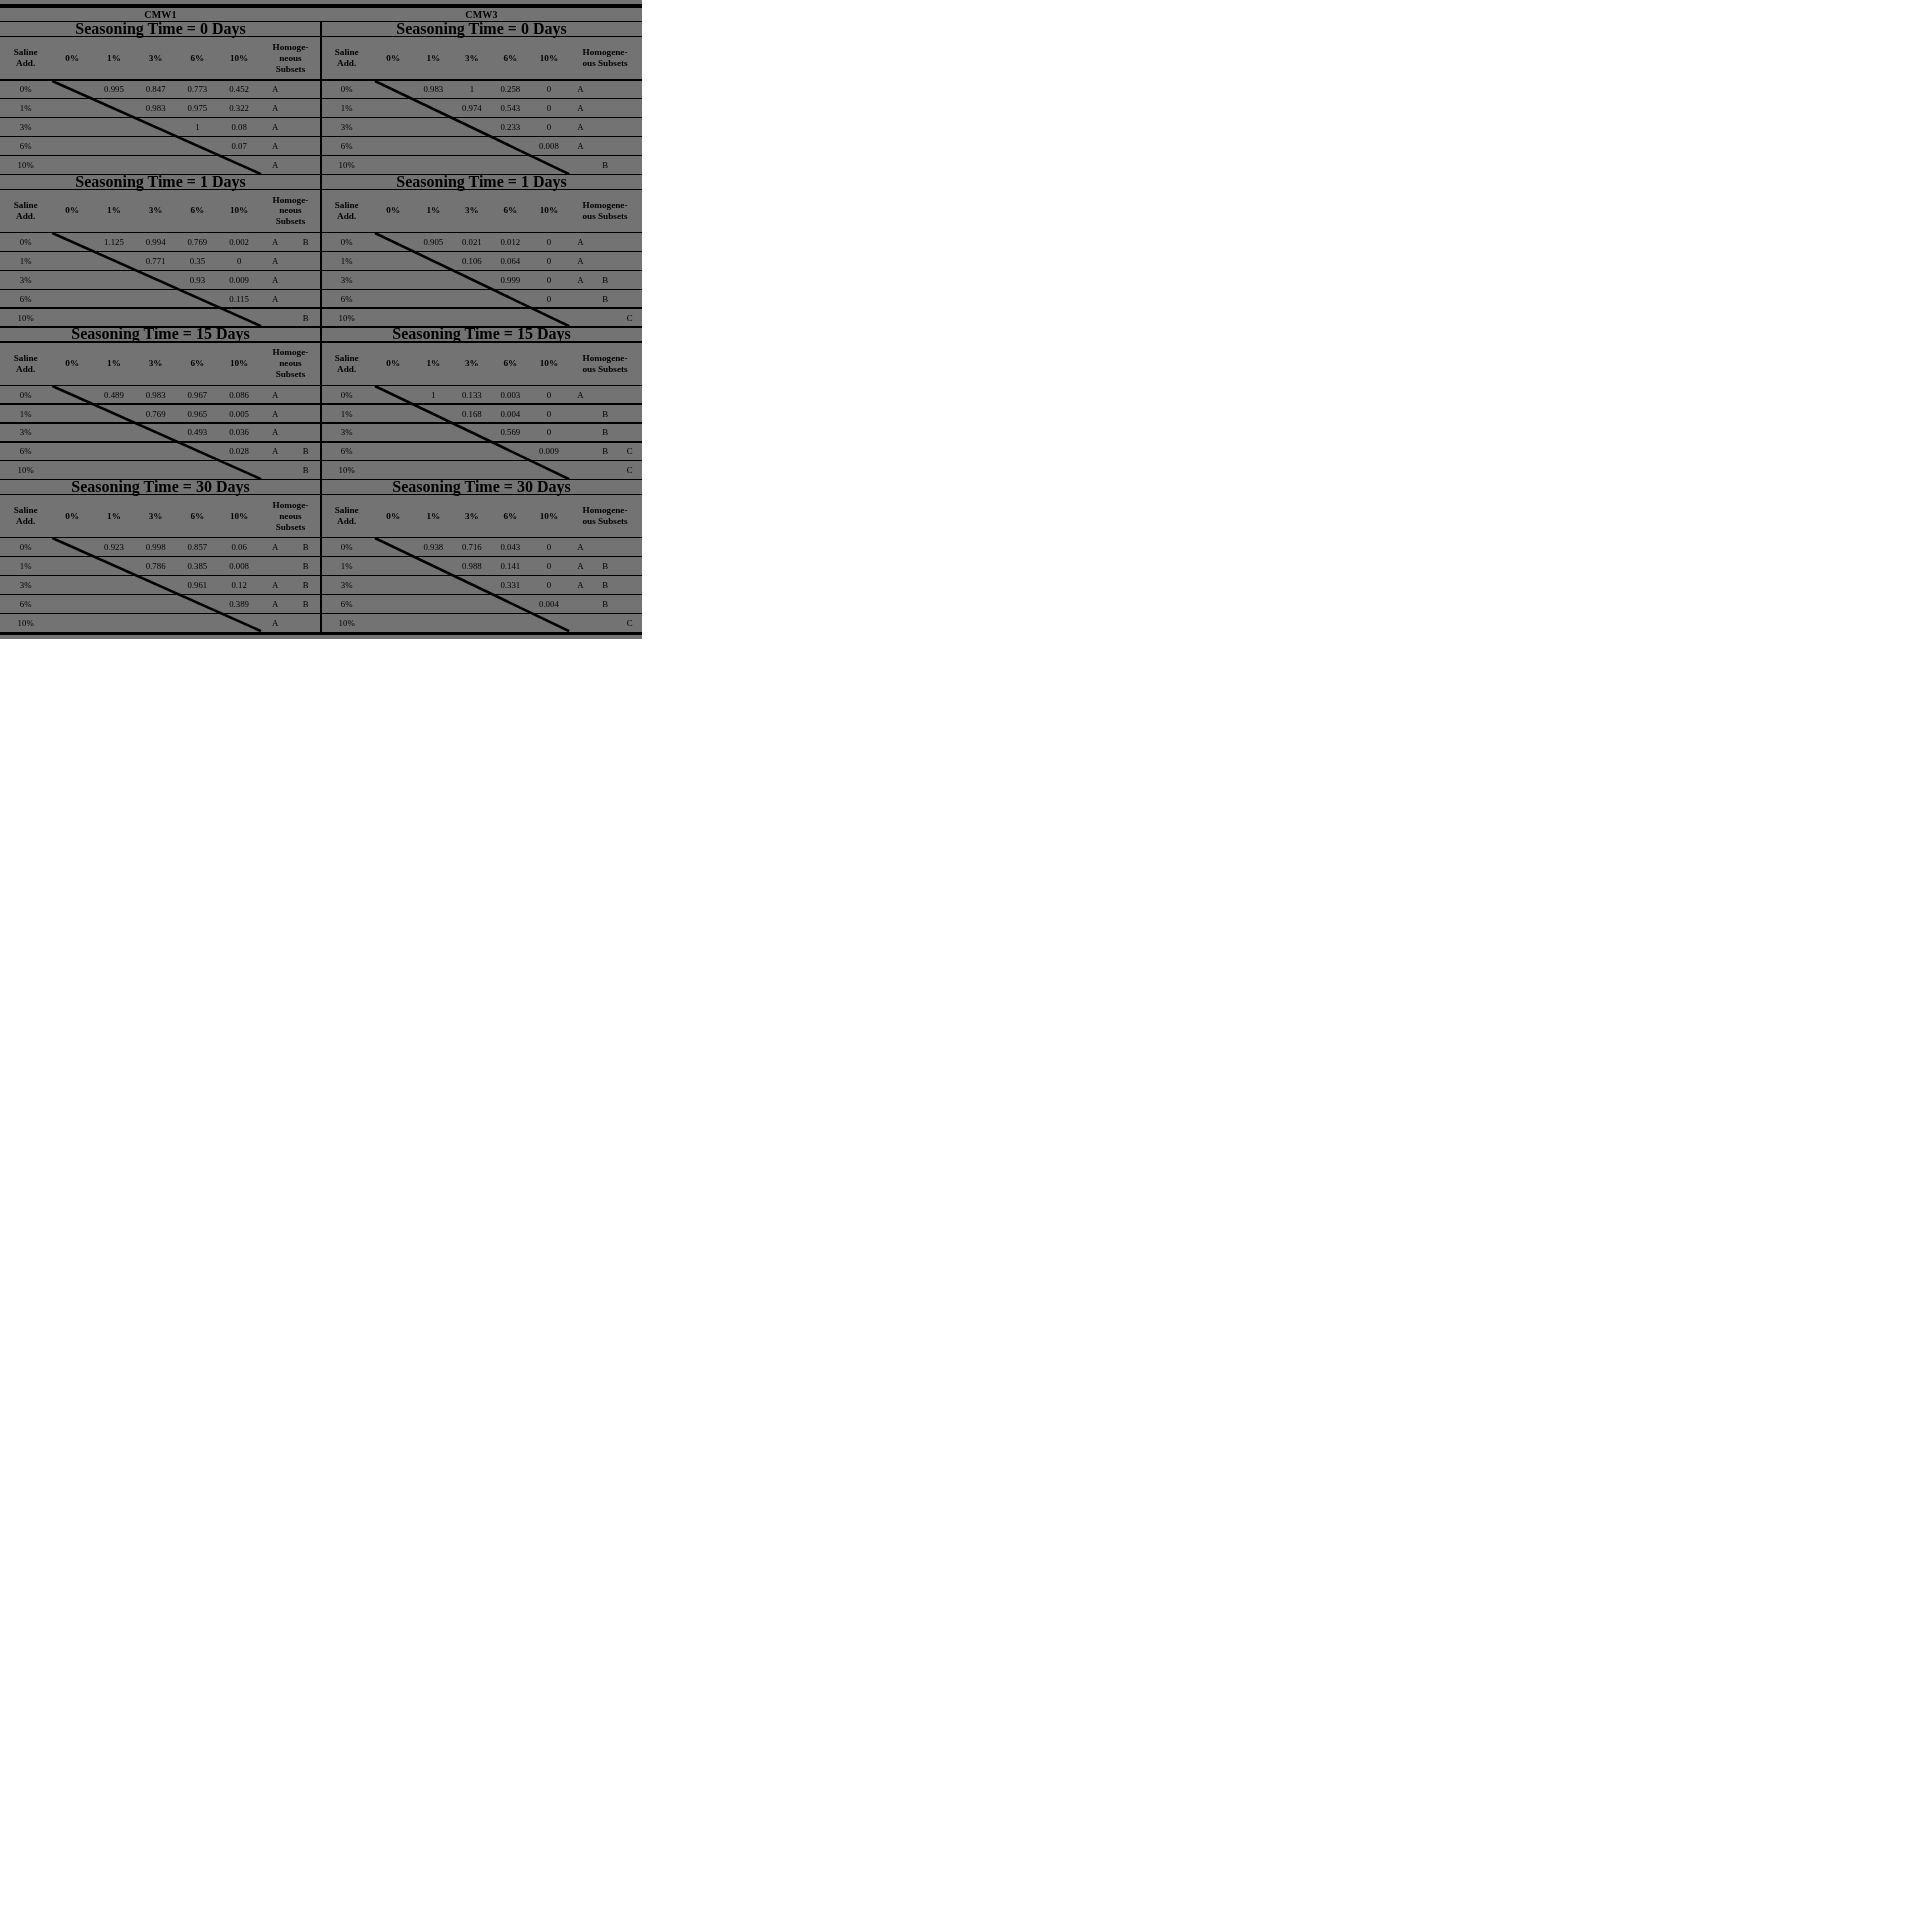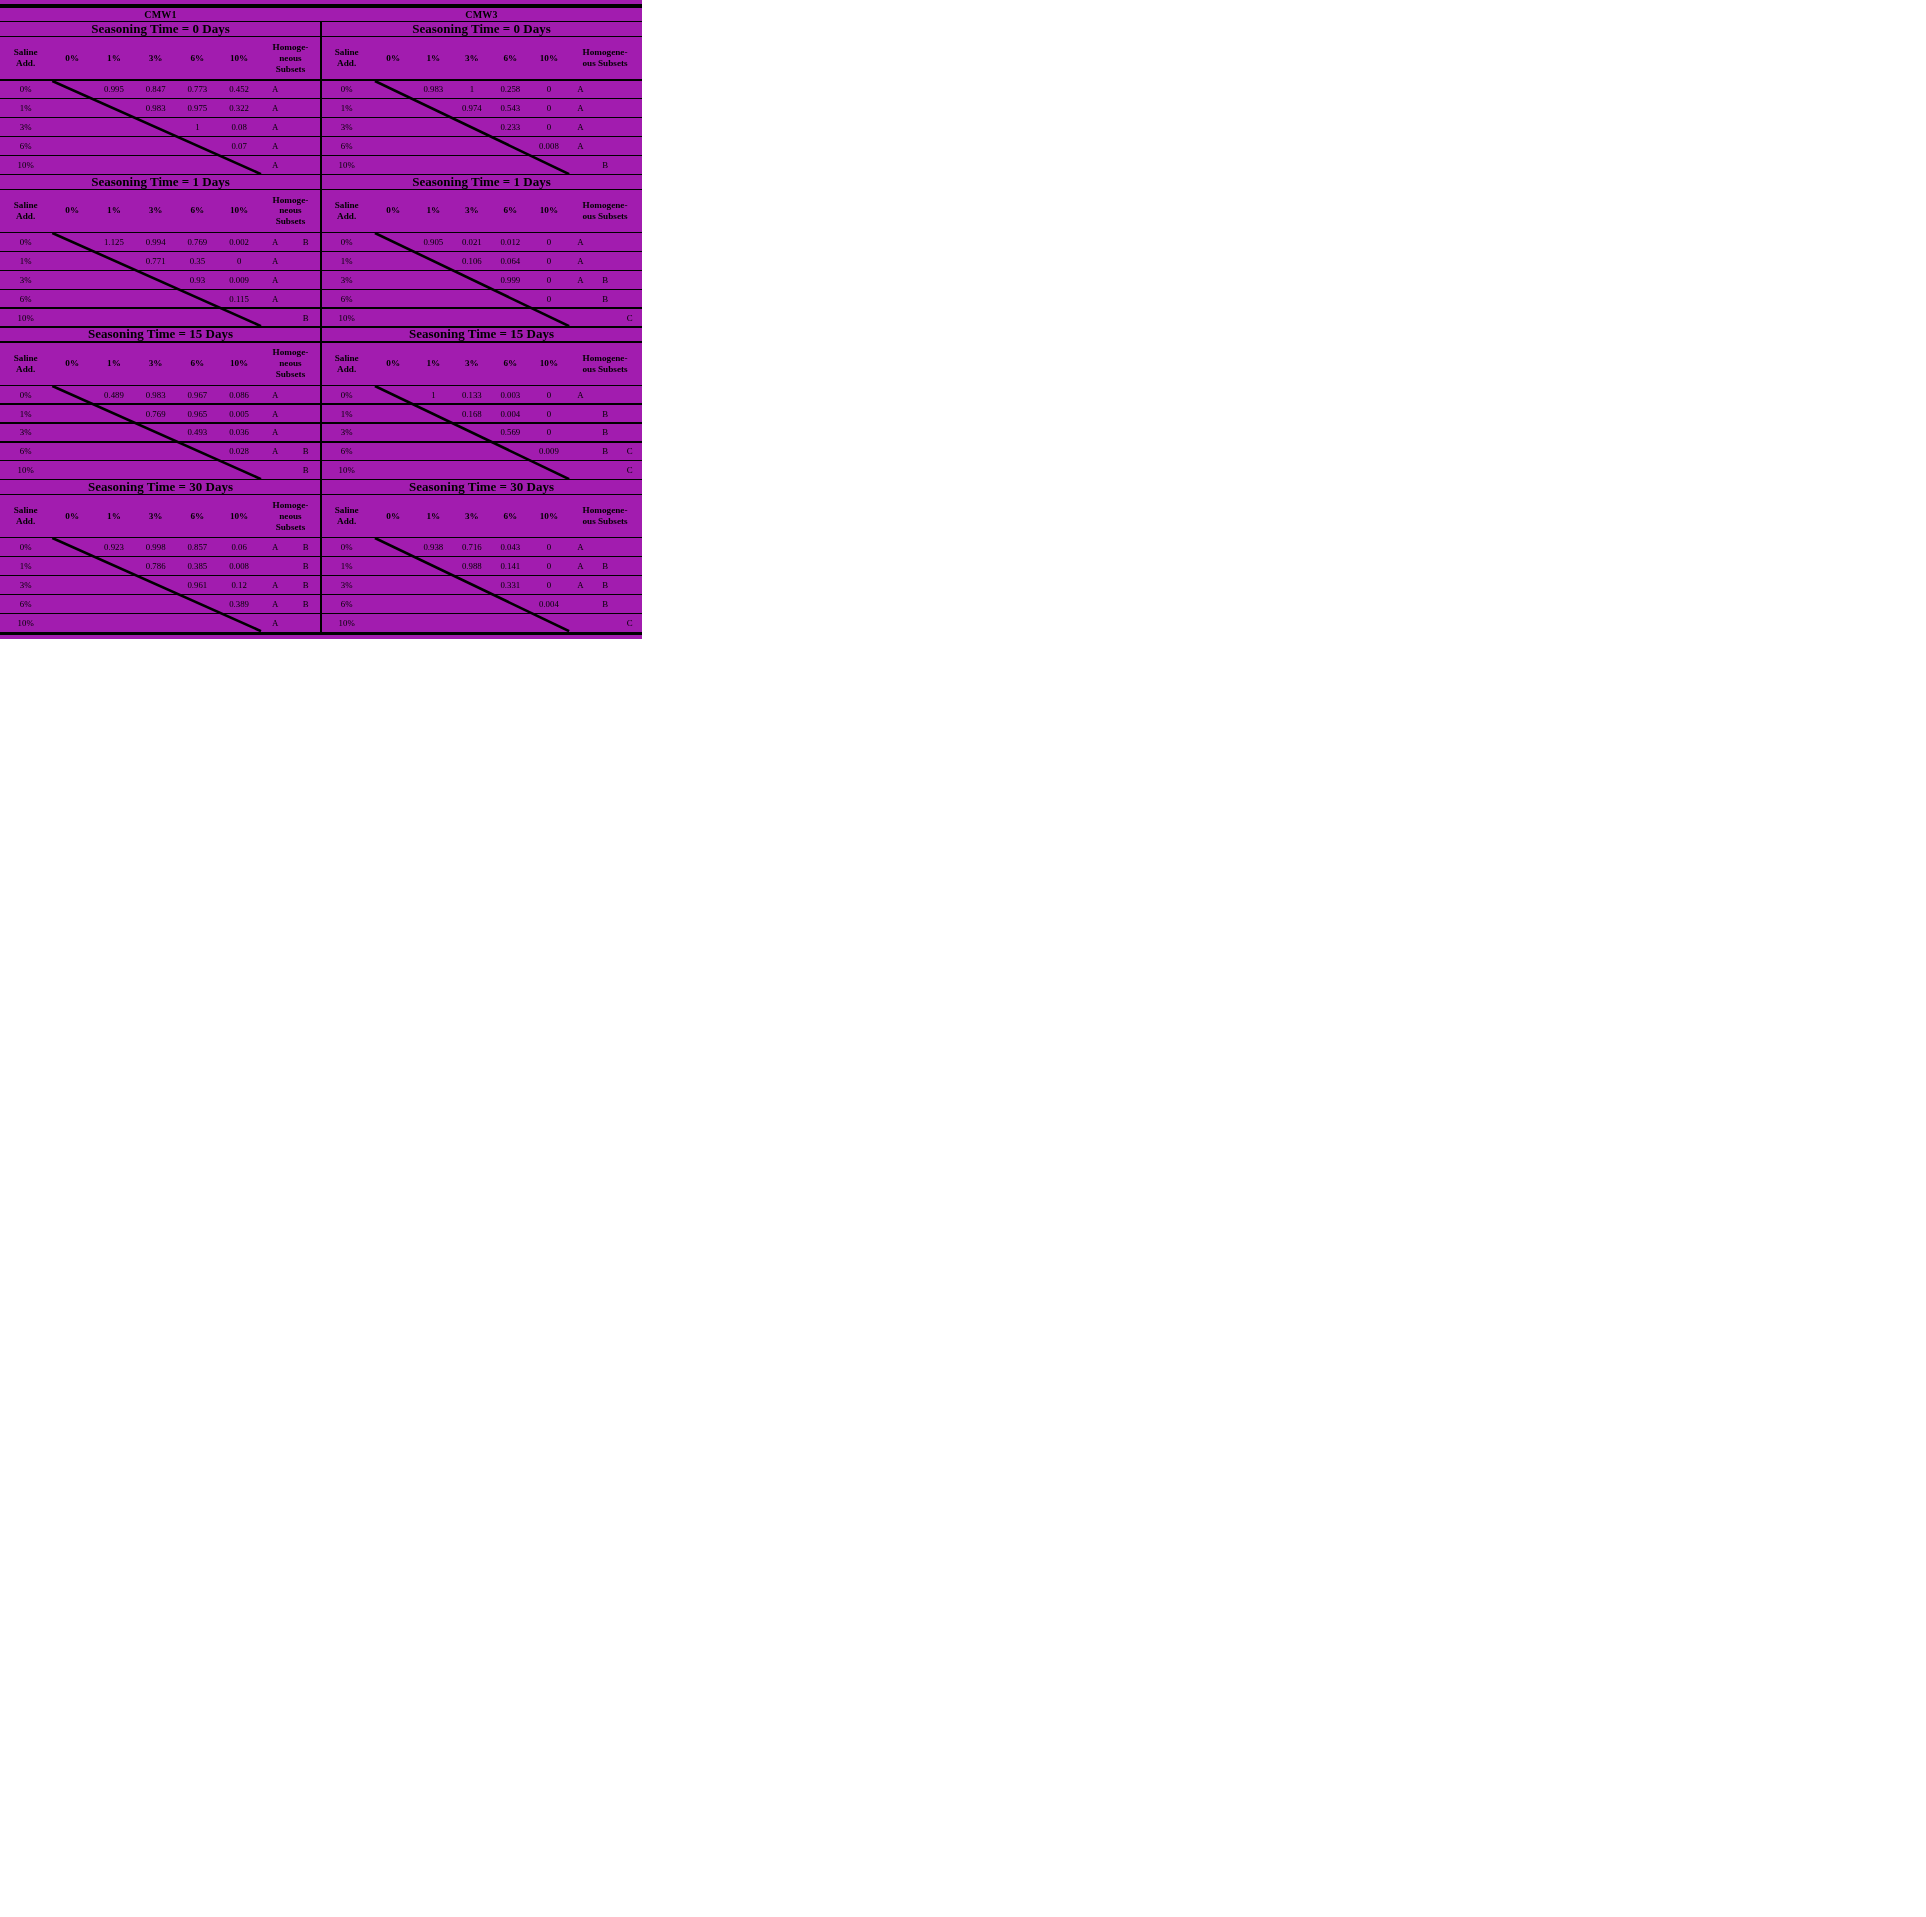--- a/index.html
+++ b/index.html
@@ -1,32 +1,32 @@
 <!DOCTYPE html>
 <html style="font-size:7px"><head>
 <meta charset="utf-8">
 <style>
   html,body{margin:0;padding:0;background:#ffffff;}
   .page{
     position:relative;
     width:642px;height:639px;
-    background:#a21caf;color:#000;
+    background:#737373;color:#000;
     font-family:"Liberation Serif","DejaVu Serif",serif;
     overflow:hidden;
   }
   .tablewrap{position:absolute;left:0;top:4.4px;width:100%;}
   .btop,.bbottom{height:3.5px;background:#000;}
   .title-row{display:flex;height:13.2px;align-items:center;}
   .half-title{width:50%;text-align:center;font-weight:bold;font-size:10px;letter-spacing:0.2px;}
   .hline{height:1.3px;background:#000;}
   .body{position:relative;display:flex;}
   .vdiv{position:absolute;top:0;bottom:0;left:50%;width:1.3px;margin-left:-0.7px;background:#000;z-index:6;}
   .half{width:50%;}
   .band{height:13.6px;display:flex;align-items:center;justify-content:center;
-        font-weight:bold;font-size:13px;}
+        font-weight:bold;font-size:16px;}
   .hdr-row{display:grid;height:42px;align-items:center;}
   .hdr-cell{text-align:center;font-weight:bold;font-size:9.2px;line-height:1.18;}
   .rows-block{position:relative;}
   .trow{display:grid;height:17.6px;align-items:center;}
   .cell{text-align:center;font-size:8.8px;white-space:nowrap;}
   .rline{height:1.3px;background:#000;}
   .diag{position:absolute;left:0;top:0;width:100%;height:100%;z-index:4;pointer-events:none;}
   .diag line{stroke:#000;stroke-width:2.6px;vector-effect:non-scaling-stroke;}
 </style>
 </head>

